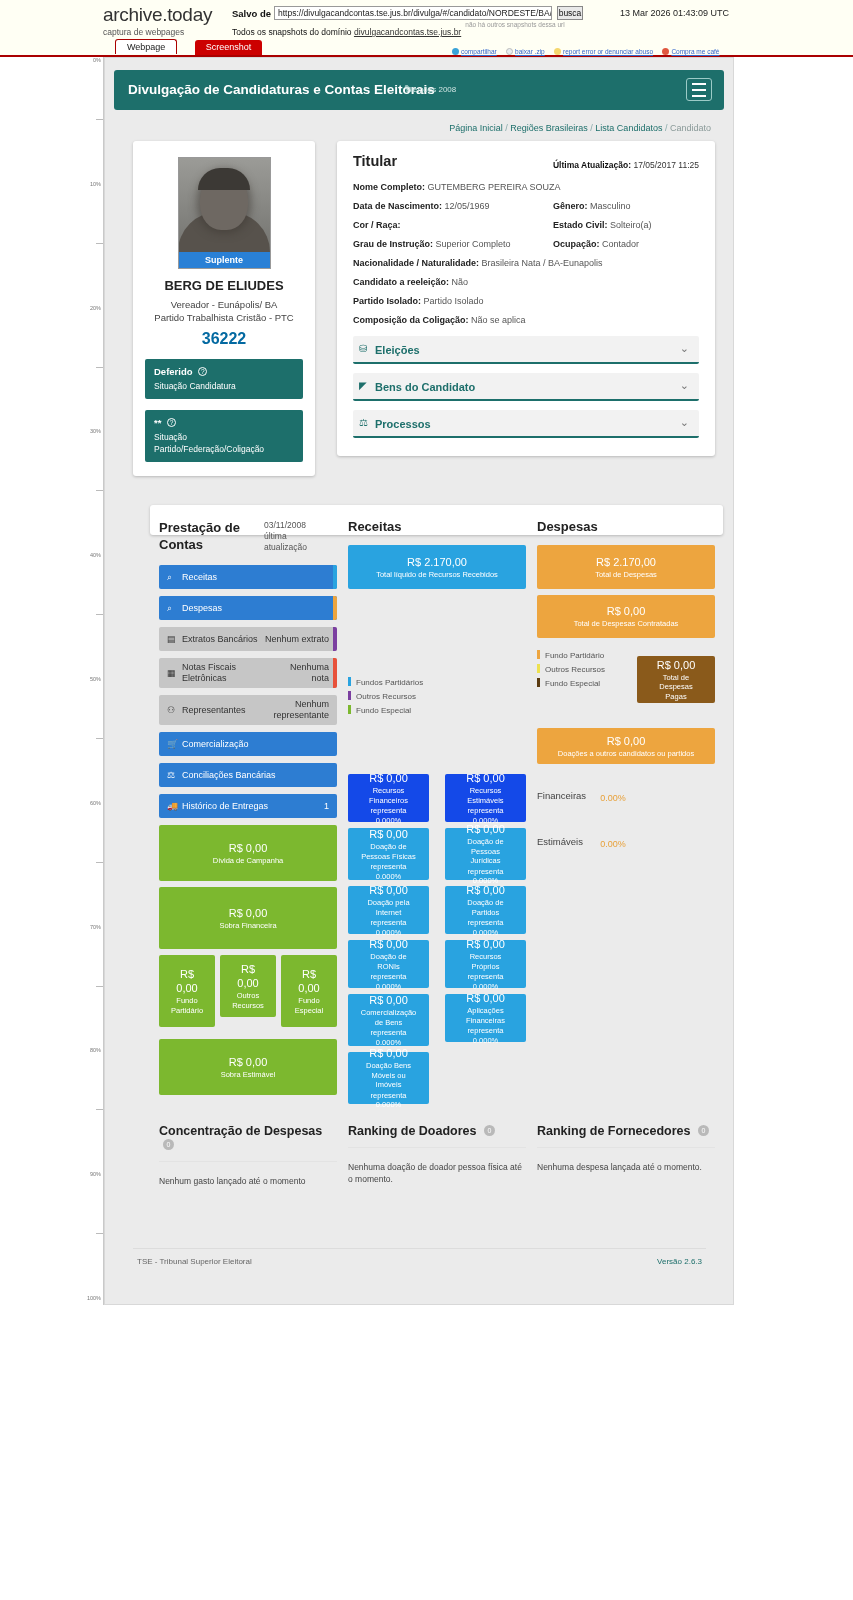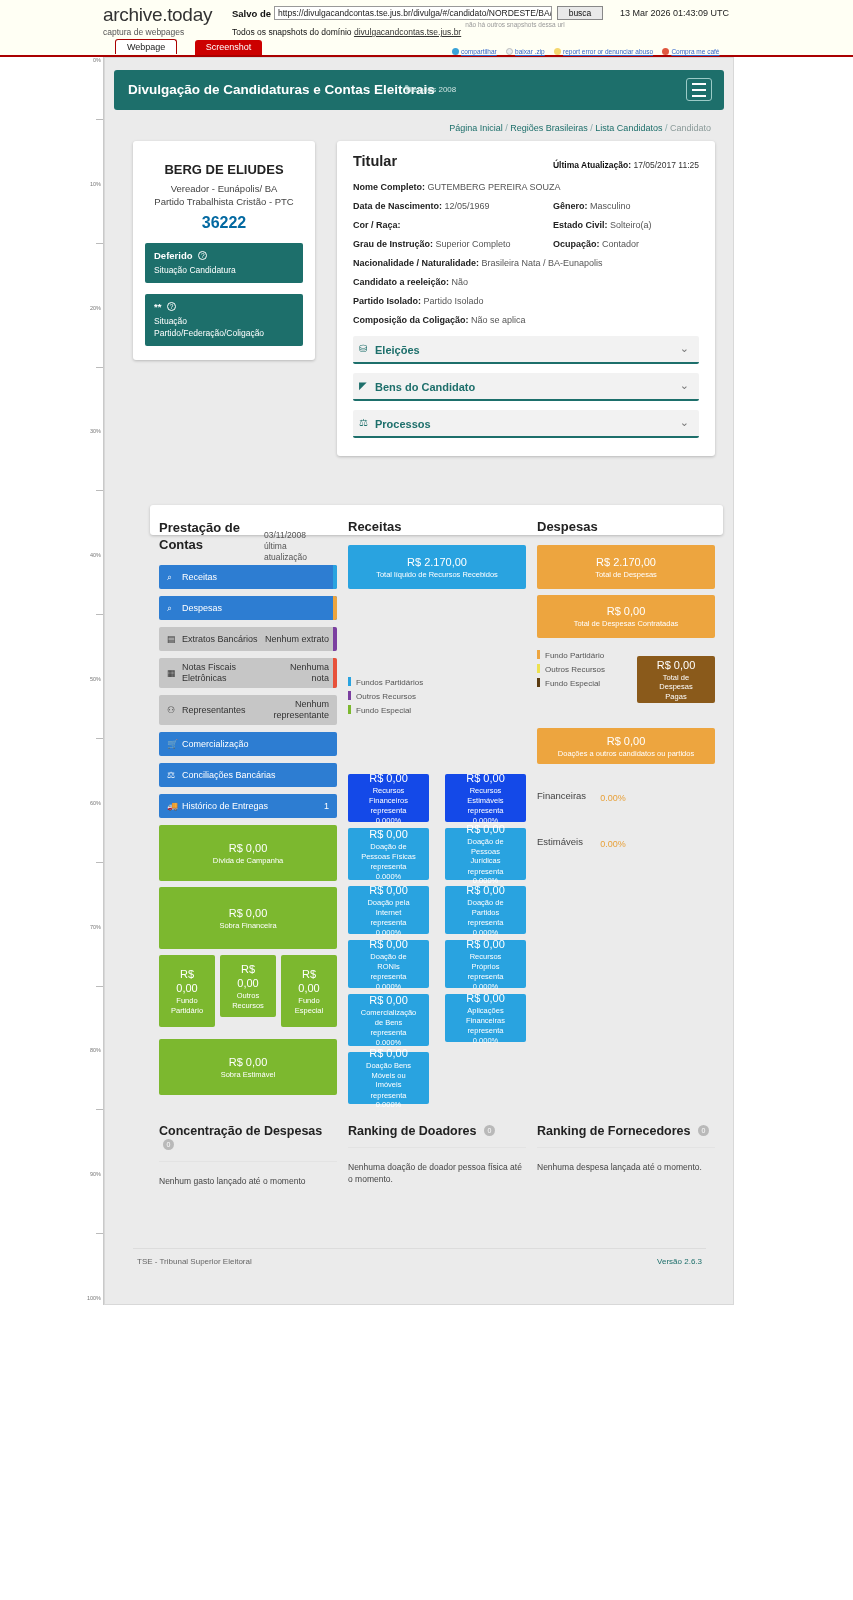--- a/index.html
+++ b/index.html
@@ -28,21 +28,21 @@
     position:absolute; left:232px; top:8px;
     font-size:9.5px; font-weight:bold; color:#111;
   }
   #arch-url{
     position:absolute; left:274px; top:6px; width:278px; height:14px;
     border:1px solid #999; background:#fff; font-size:8.5px; color:#222;
     padding:1px 3px; line-height:11px; overflow:hidden; white-space:nowrap;
     font-family:"Liberation Sans", sans-serif;
   }
   #arch-busca{
-    position:absolute; left:557px; top:6px; width:46px; height:14px;
+    position:absolute; left:557px; top:6px; width:26px; height:14px;
     border:1px solid #888; background:#e9e9e9; font-size:8.5px; color:#111;
     text-align:center; line-height:12px; padding:0;
     font-family:"Liberation Sans", sans-serif;
   }
   #arch-nosnap{
     position:absolute; left:400px; top:21px; width:230px;
     text-align:center; font-size:6.5px; color:#999;
   }
   #arch-date{
     position:absolute; left:620px; top:8px; font-size:9px; color:#222;
@@ -182,21 +182,21 @@
     background:#fff; border-radius:3px; box-shadow:0 1px 3px rgba(0,0,0,.22);
     padding:14px 12px 16px 12px;
   }
   .col{ position:absolute; top:14px; }
   #col-left{ left:9px; width:178px;}
   #col-mid{ left:198px; width:178px;}
   #col-right{ left:387px; width:178px;}
 
   #pc-head{ position:relative; height:46px;}
   #pc-title{ font-size:13px; font-weight:bold; color:#222; width:92px; line-height:17px;}
-  #pc-date{ position:absolute; left:105px; top:1px; width:74px; font-size:8.5px; color:#555; line-height:11px;margin-top:10px;}
+  #pc-date{ position:absolute; left:105px; top:1px; width:74px; font-size:8.5px; color:#555; line-height:11px;}
   .col-title{ font-size:13px; font-weight:bold; color:#222; margin-bottom:11px;}
 
   .menu-item{
     position:relative; height:24px; margin-bottom:7px; border-radius:2px;
     font-size:9px; overflow:hidden;
   }
   .menu-item.blue{ background:#2d7dd2; color:#fff;}
   .menu-item.grey{ background:#c6c6c6; color:#333;}
   .menu-item.tall{ height:30px; }
   .menu-item .mi{ position:absolute; left:8px; top:50%; transform:translateY(-50%); font-size:9px;}
@@ -327,20 +327,26 @@
     <span>Regiões Brasileiras</span>
     <span class="sep">/</span>
     <span>Lista Candidatos</span>
     <span class="sep">/</span>
     <span class="cur">Candidato</span>
   </div>
 
   <div id="top-row" style="height:340px;">
 
     <div id="cand-card" class="card">
+      <div id="photo">
+        <div class="shoulders"></div>
+        <div class="face"></div>
+        <div class="hair"></div>
+        <div class="suplente">Suplente</div>
+      </div>
       <div id="cand-name">BERG DE ELIUDES</div>
       <div id="cand-role">
         <span>Vereador - Eunápolis/ BA</span><br>
         <span>Partido Trabalhista Cristão - PTC</span>
       </div>
       <div id="cand-num">36222</div>
 
       <div class="status-box">
         <div class="hd">
           <span>Deferido</span>

